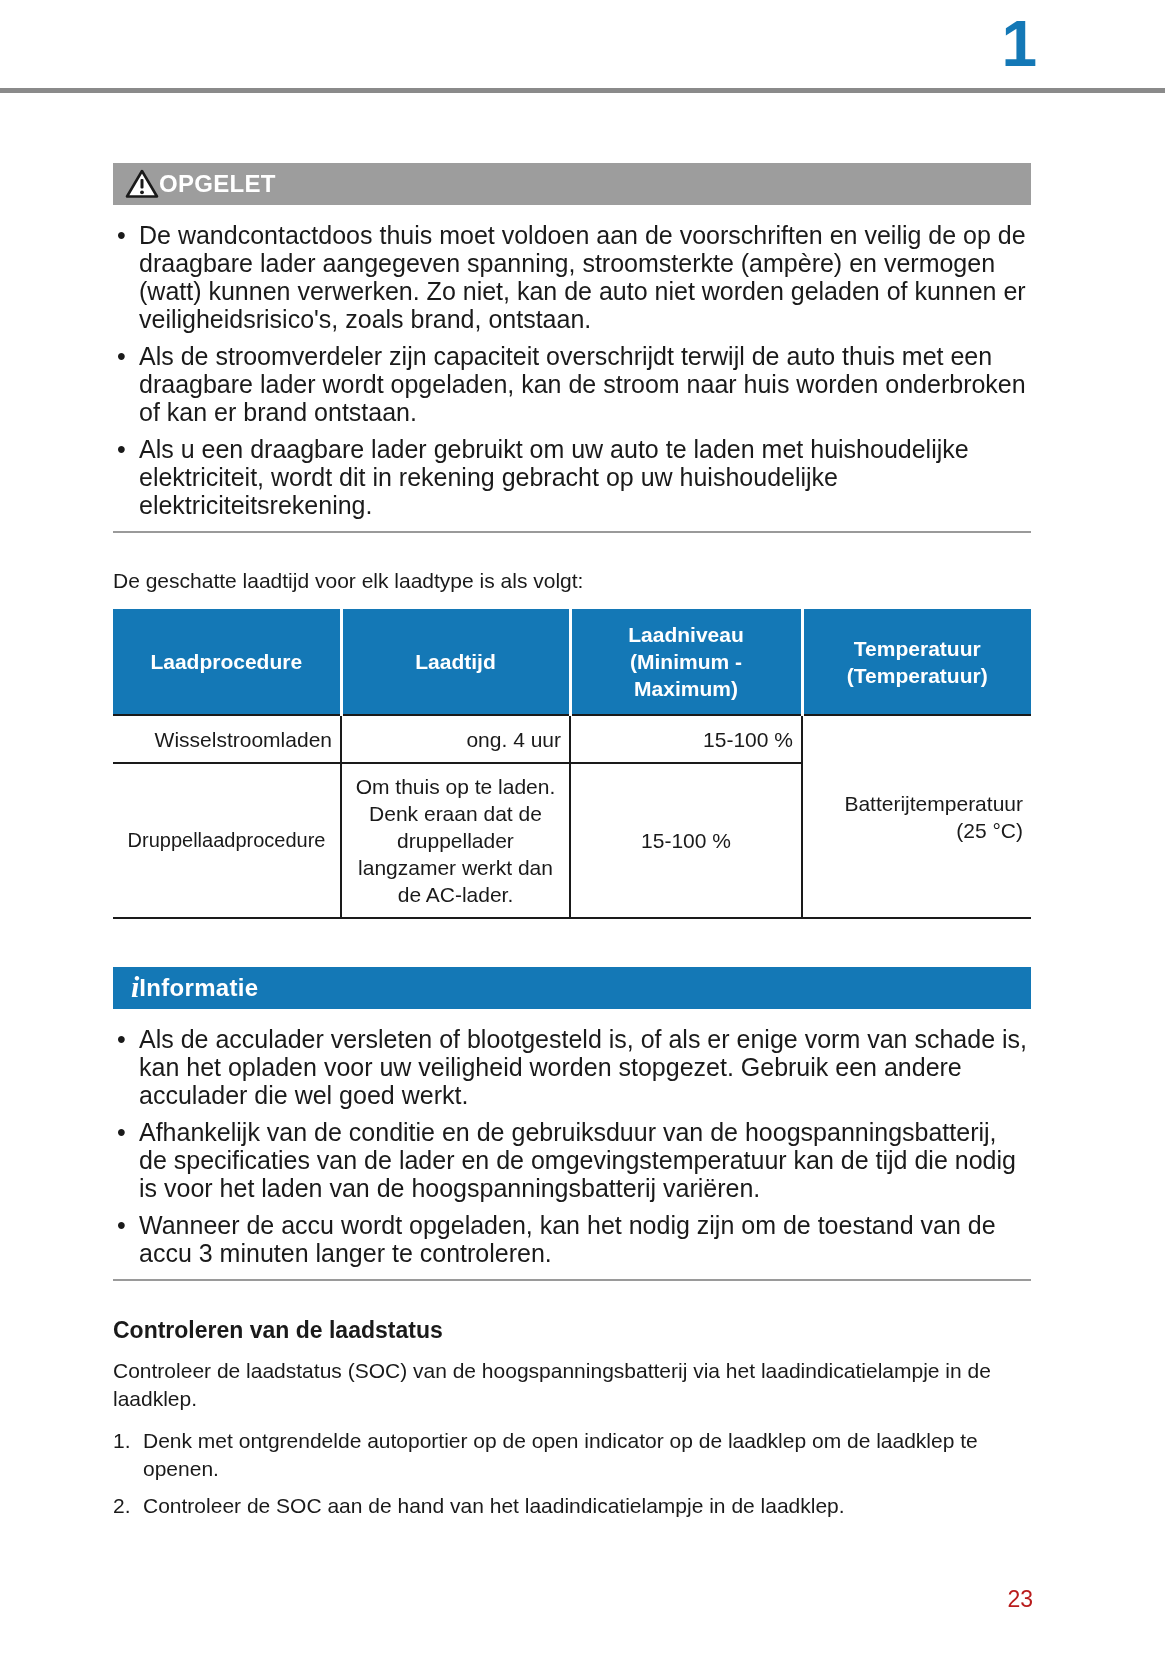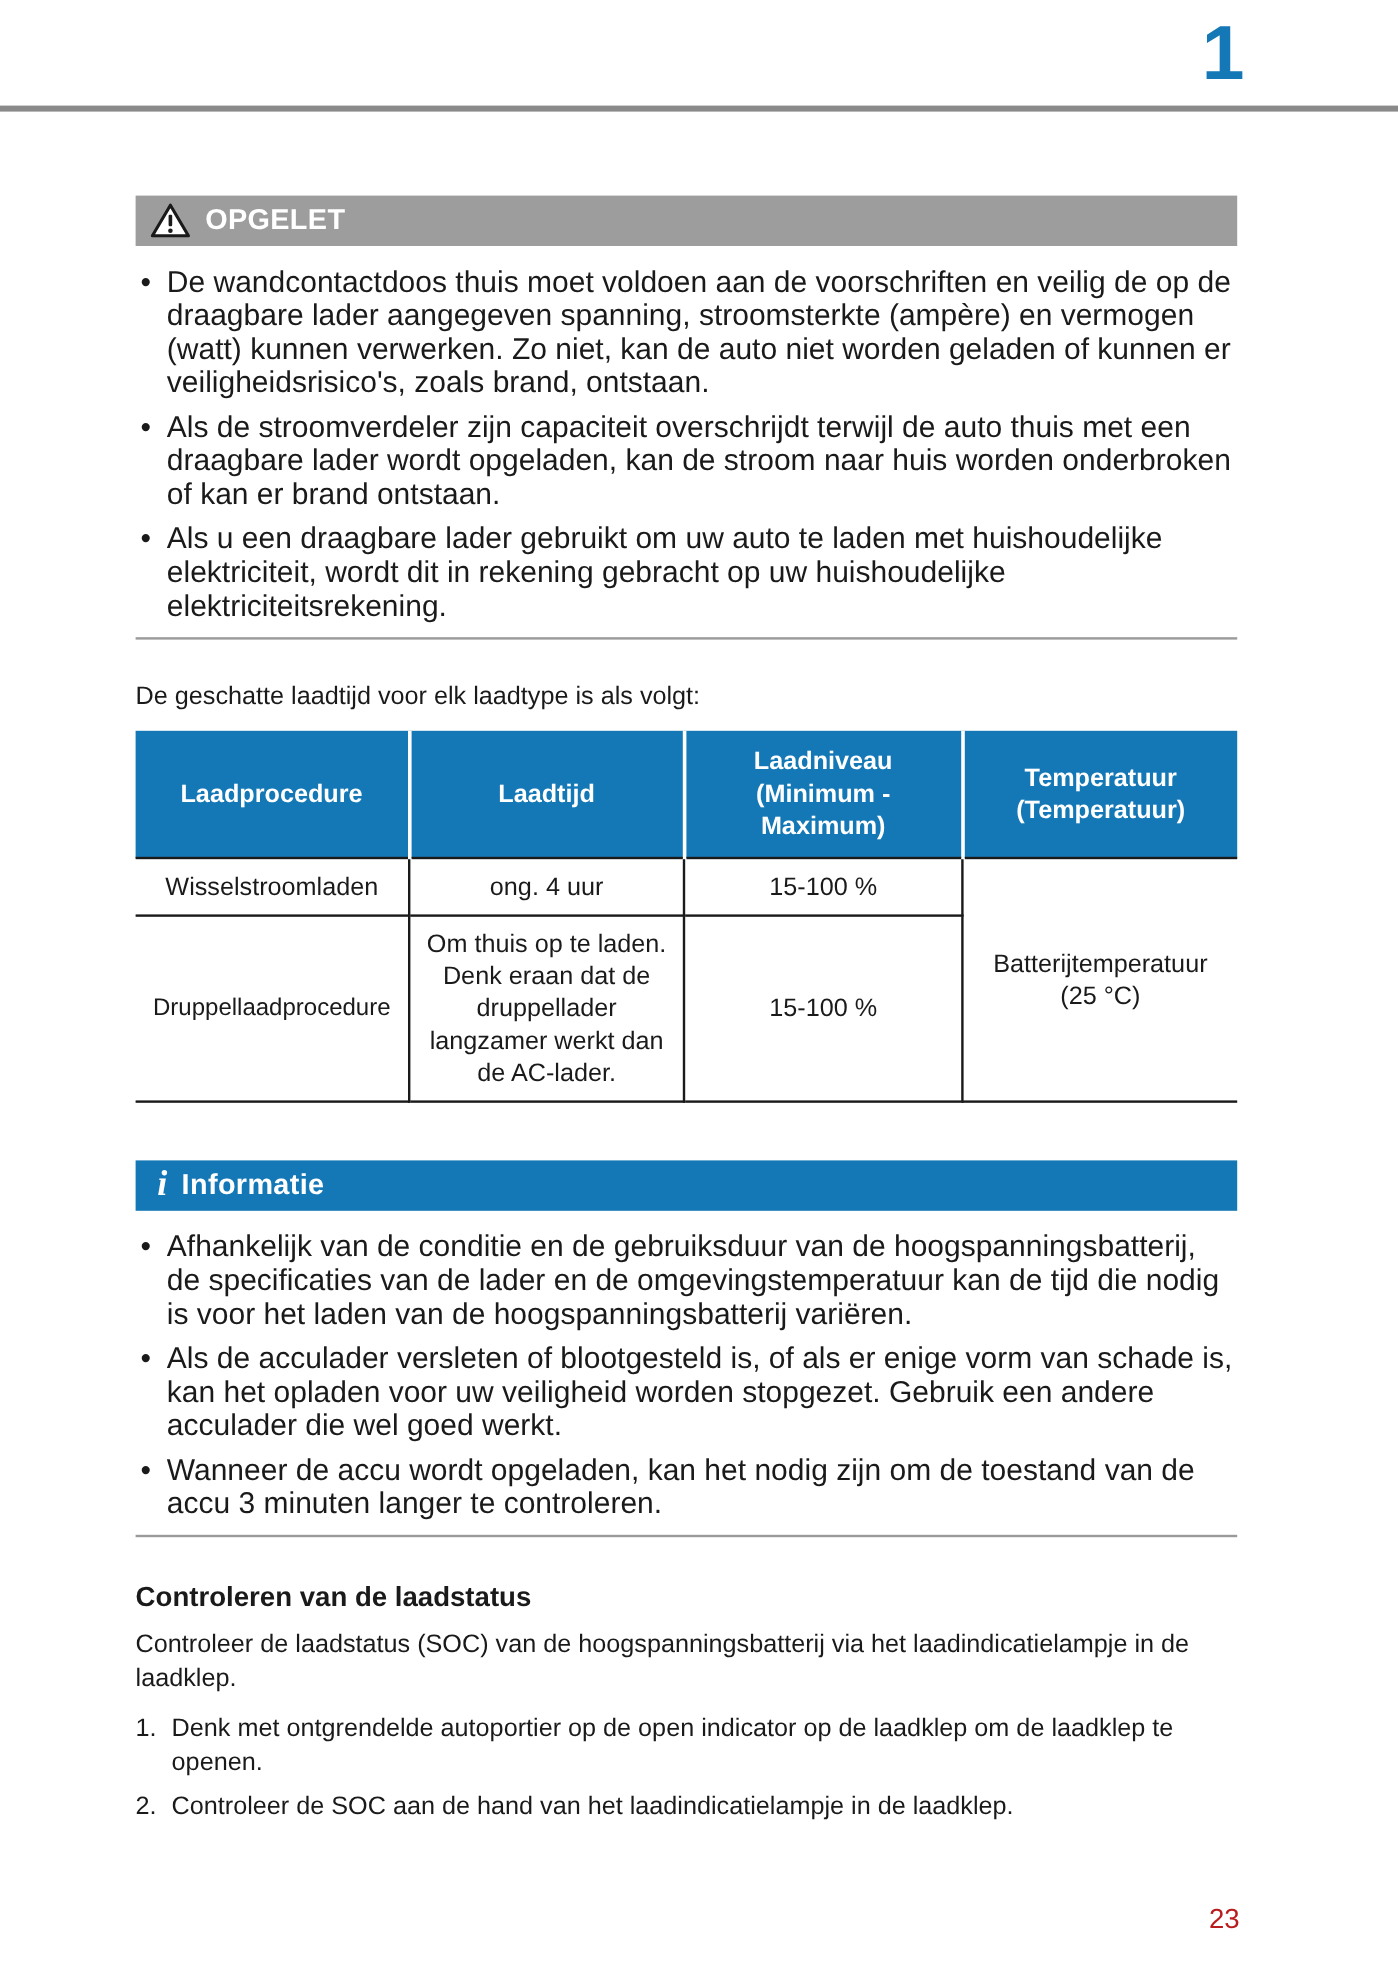--- a/index.html
+++ b/index.html
@@ -34,21 +34,21 @@
     position: absolute;
     left: 113px;
     top: 163px;
     width: 918px;
   }
   .banner {
     display: flex;
     align-items: center;
     height: 42px;
     padding: 0 12px;
-    gap: 12px;
+    gap: 0;
   }
   .banner.caution { background: #9d9d9d; }
   .banner.info { background: #1478b6; }
   .banner-title {
     color: #ffffff;
     font-weight: 700;
     font-size: 24px;
     letter-spacing: 0.3px;
   }
   .warning-icon { display: block; }
@@ -113,21 +113,21 @@
     border: 2px solid #1a1a1a;
     font-size: 21px;
     line-height: 27px;
     text-align: center;
     vertical-align: middle;
     padding: 9px 8px;
     background: #ffffff;
   }
   .charge td.edge-left { border-left: none; }
   .charge td.edge-right { border-right: none; }
-  .charge tr.r1 td { height: 48px; }
+  .charge tr.r1 td { height: 48px; text-align: right; }
   .charge td.proc2 { font-size: 20px; padding-left: 2px; padding-right: 2px; }
   .section-heading {
     margin: 34px 0 0;
     font-size: 23px;
     font-weight: 700;
     line-height: 30px;
   }
   .section-para {
     margin: 12px 0 0;
     font-size: 21px;
@@ -223,22 +223,22 @@
         </tr>
       </tbody>
     </table>
 
     <div class="banner info" style="margin-top:48px;">
       <span class="info-i">i</span>
       <span class="banner-title">Informatie</span>
     </div>
 
     <ul class="bullets">
+      <li>Als de acculader versleten of blootgesteld is, of als er enige vorm van schade is, kan het opladen voor uw veiligheid worden stopgezet. Gebruik een andere acculader die wel goed werkt.</li>
       <li>Afhankelijk van de conditie en de gebruiksduur van de hoogspanningsbatterij, de specificaties van de lader en de omgevingstemperatuur kan de tijd die nodig is voor het laden van de hoogspanningsbatterij variëren.</li>
-      <li>Als de acculader versleten of blootgesteld is, of als er enige vorm van schade is, kan het opladen voor uw veiligheid worden stopgezet. Gebruik een andere acculader die wel goed werkt.</li>
       <li>Wanneer de accu wordt opgeladen, kan het nodig zijn om de toestand van de accu 3 minuten langer te controleren.</li>
     </ul>
 
     <hr class="divider">
 
     <h2 class="section-heading">Controleren van de laadstatus</h2>
     <p class="section-para">Controleer de laadstatus (SOC) van de hoogspanningsbatterij via het laadindicatielampje in de laadklep.</p>
 
     <ol class="steps">
       <li>

